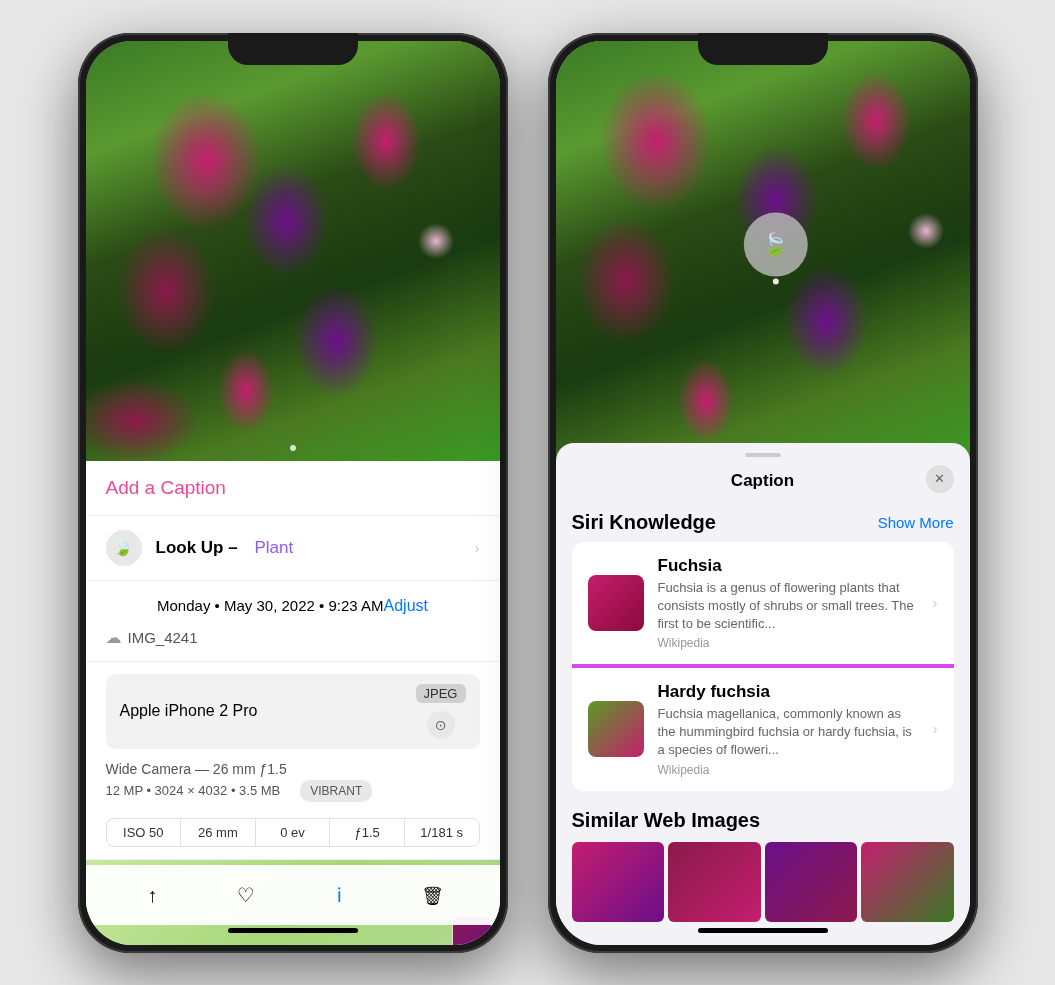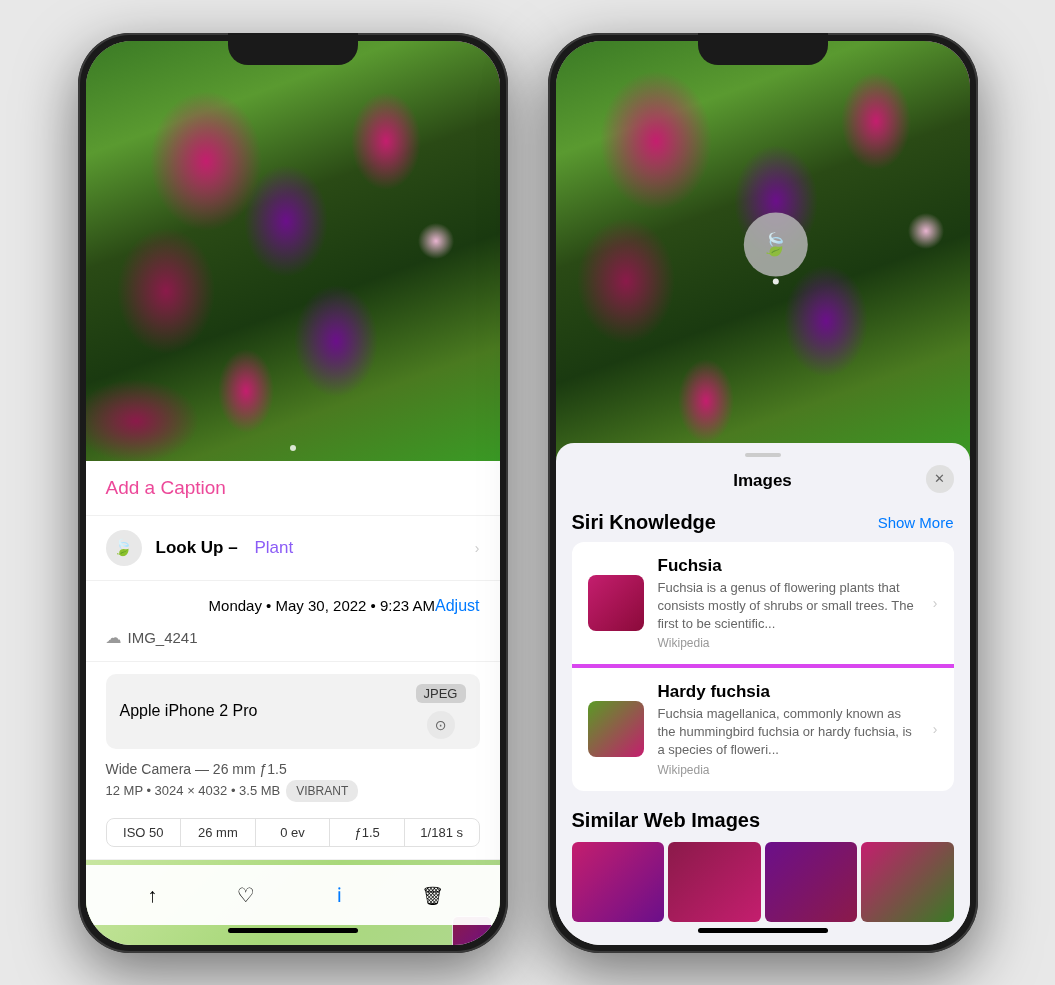--- a/index.html
+++ b/index.html
@@ -155,21 +155,21 @@
       color: #ccc;
       font-size: 14px;
     }
 
     .info-section {
       padding: 16px 20px 14px;
       border-bottom: 1px solid #f0f0f0;
     }
     .date-row {
       display: flex;
-      justify-content: flex-end;
+      justify-content: center;
       align-items: flex-start;
       margin-bottom: 13px;
     }
     .date-text {
       font-size: 15px;
       color: #000;
       font-weight: 500;
     }
     .adjust-btn {
       font-size: 16px;
@@ -229,21 +229,21 @@
     }
     .camera-details {
       font-size: 14px;
       color: #555;
       margin-bottom: 6px;
       line-height: 1.5;
     }
     .camera-spec-row {
       display: flex;
       align-items: center;
-      gap: 6px;
+      gap: 20px;
       flex-wrap: wrap;
     }
     .spec-item {
       font-size: 13px;
       color: #555;
     }
     .vibrant-badge {
       background: #e8e8e8;
       border-radius: 10px;
       padding: 2px 10px;
@@ -638,21 +638,21 @@
           <div class="siri-bubble">
             <span style="font-size:22px; color:#fff; opacity:0.85;">🍃</span>
             <div class="siri-dot"></div>
           </div>
           <div class="page-dot-right"></div>
         </div>
 
         <div class="results-panel">
           <div class="results-handle"></div>
           <div class="results-header">
-            <span class="results-title">Images</span>
+            <span class="results-title">Caption</span>
             <div class="results-close">✕</div>
           </div>
 
           <div class="section-header">
             <span class="section-title">Siri Knowledge</span>
             <span class="show-more-btn">Show More</span>
           </div>
 
           <div class="knowledge-card">
 

